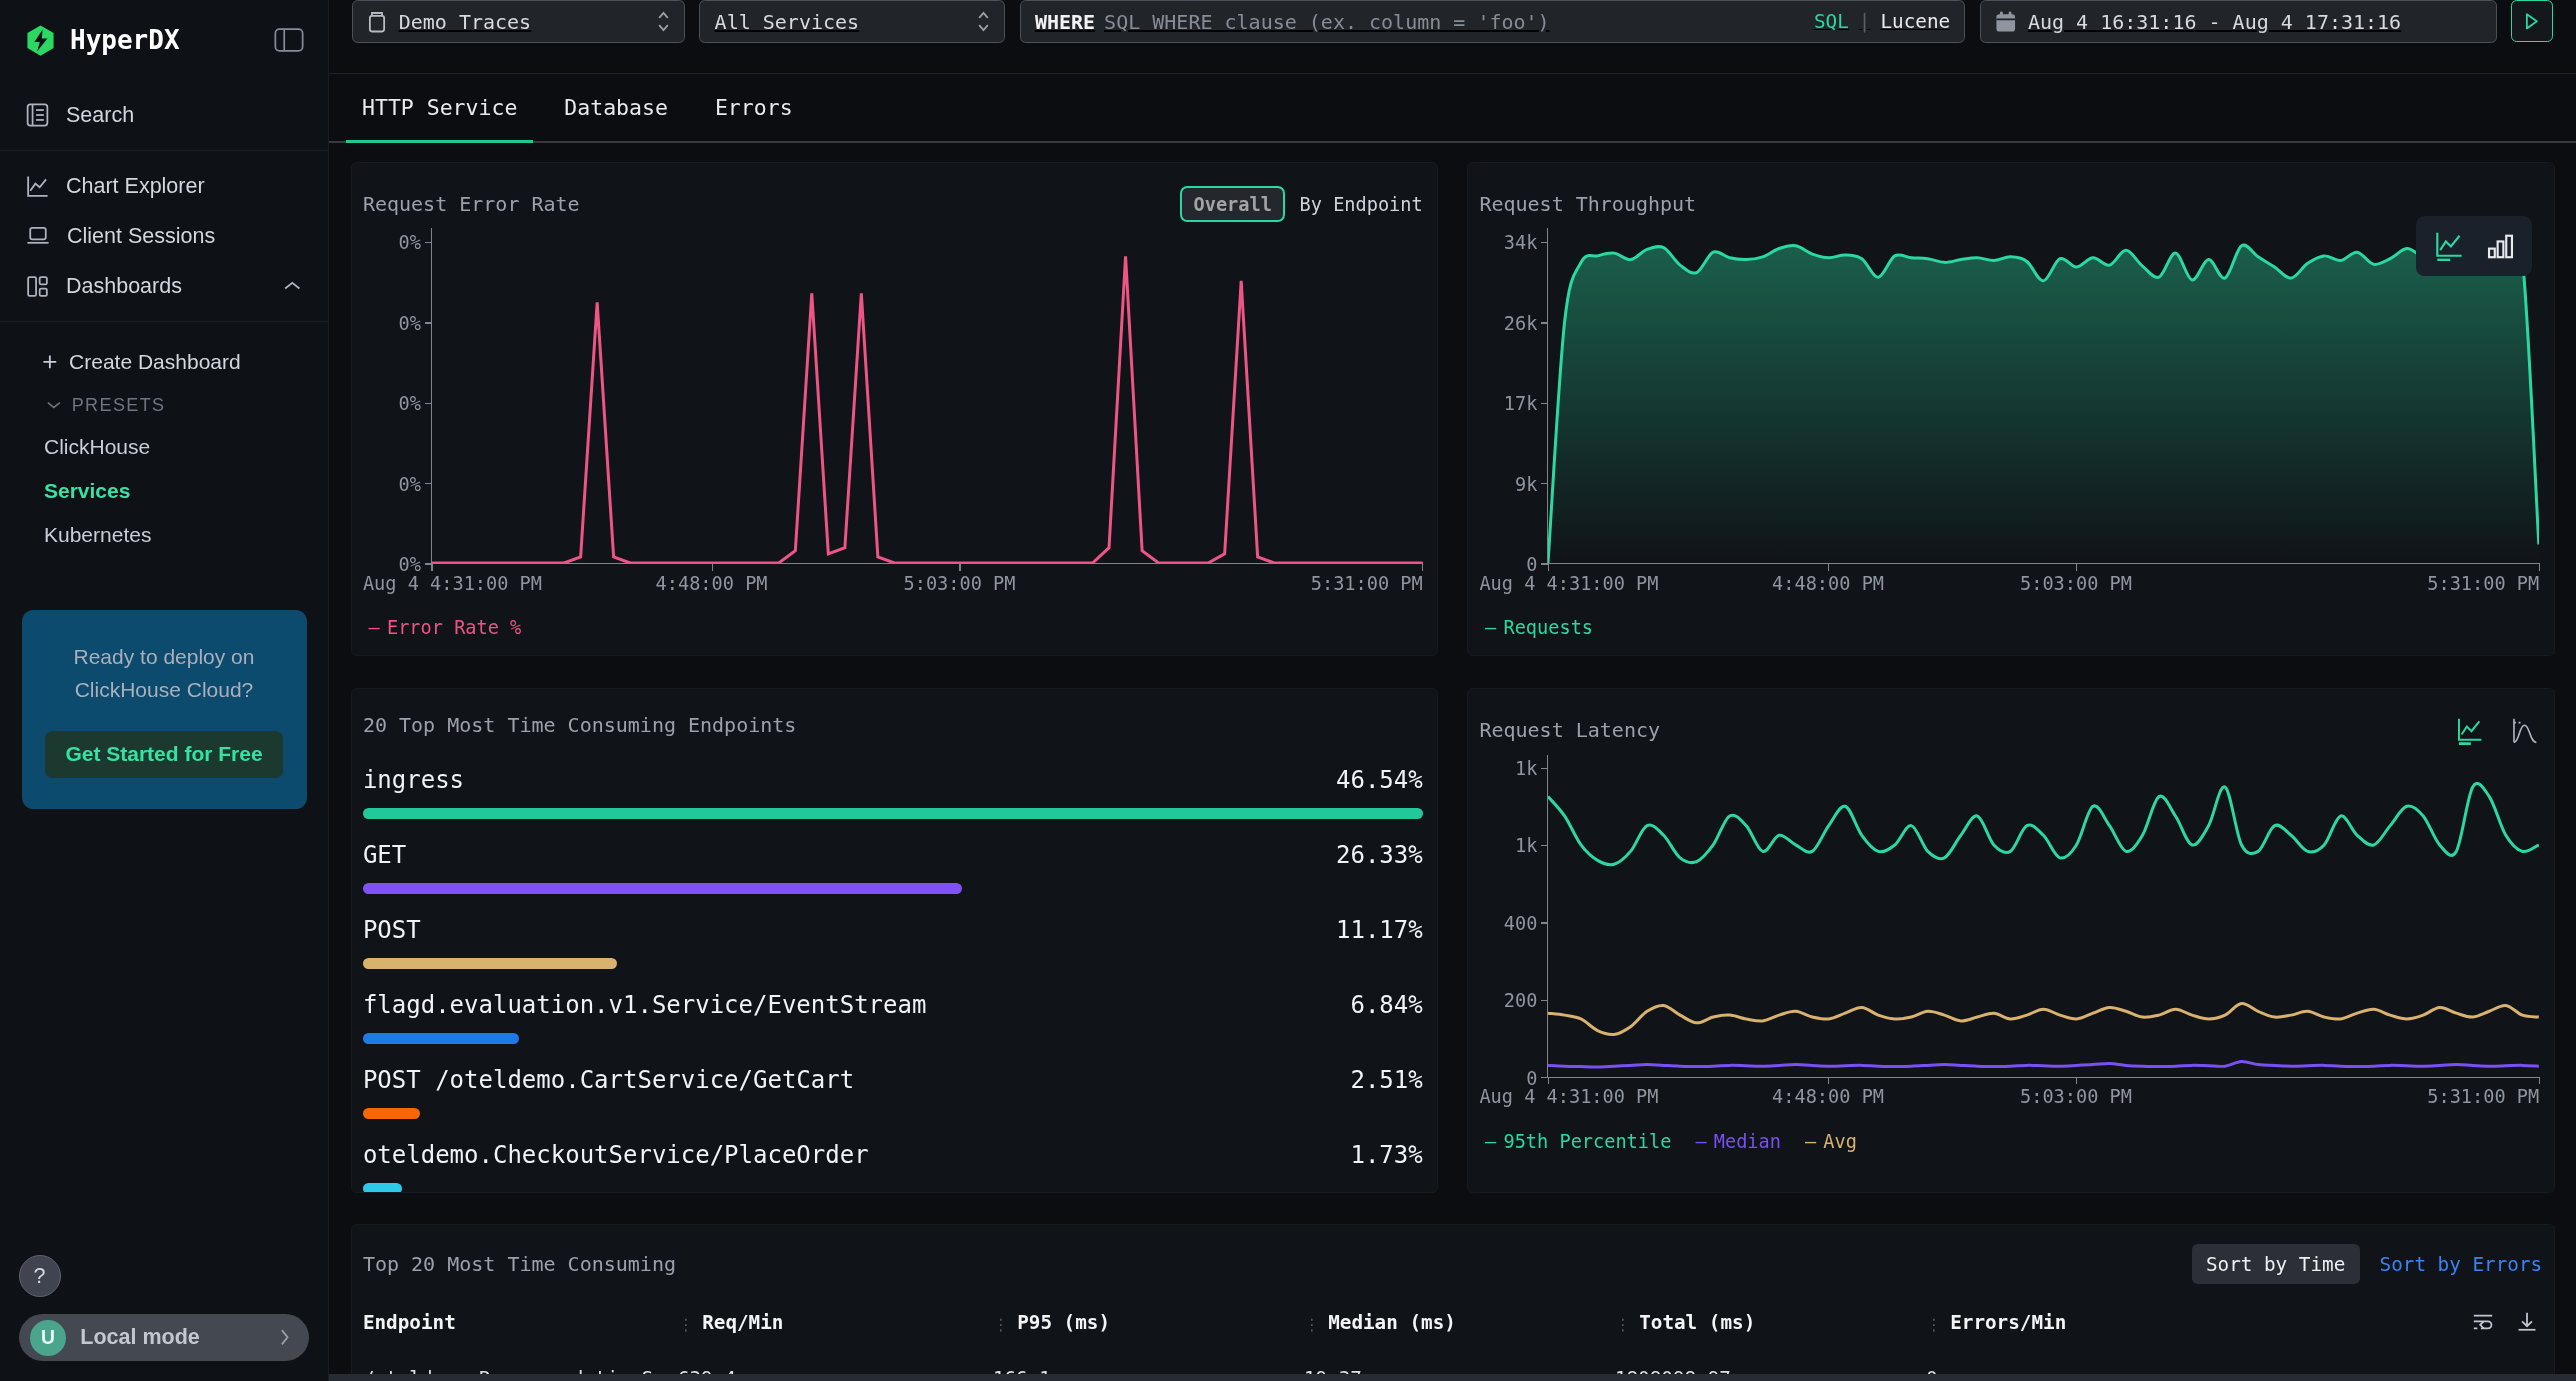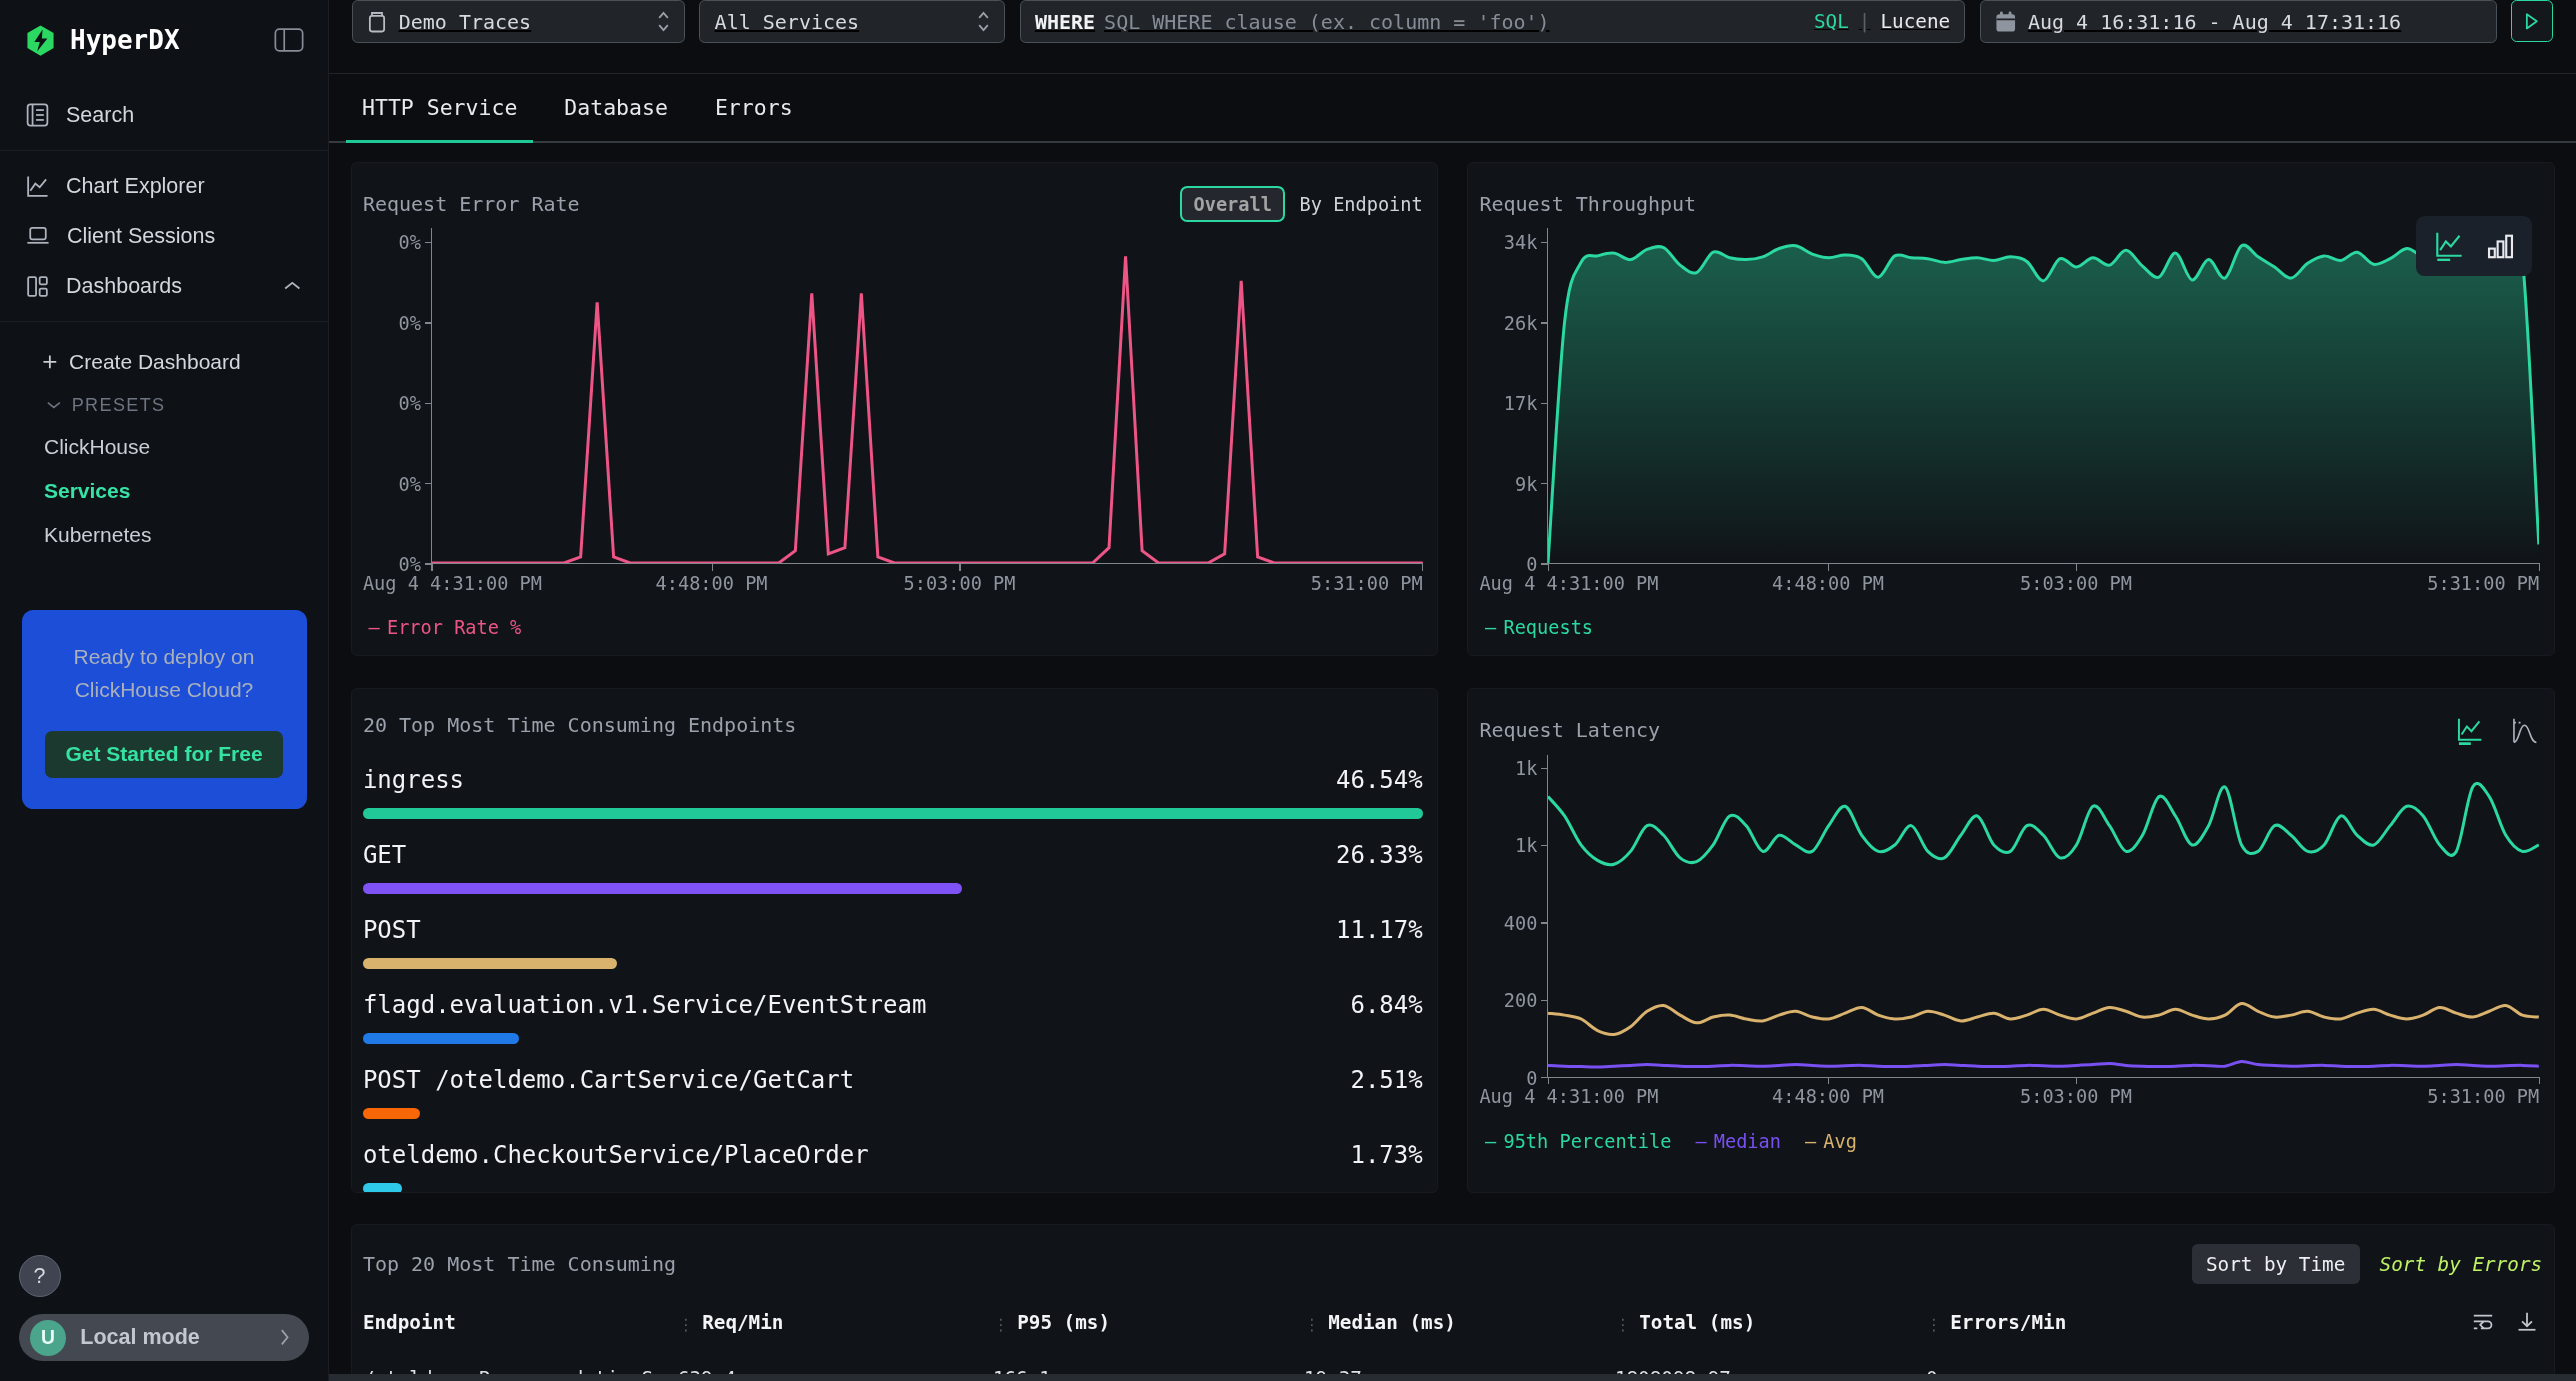--- a/index.html
+++ b/index.html
@@ -14,21 +14,21 @@
   .logo-text{font-family:"DejaVu Sans Mono",monospace;font-weight:bold;font-size:26px;color:#ffffff;margin-left:13px;}
   .panel-toggle{margin-left:auto;cursor:pointer;display:flex;}
   .side-section{border-bottom:1.4px solid #1a1e24;padding:10px 0;}
   .side-item{display:flex;align-items:center;gap:17px;padding:0 26px;height:50px;color:#d3d7dd;font-size:21.5px;cursor:pointer;}
   .side-item .chev{margin-left:auto;display:flex;}
   .side-sub{padding:17px 0 5.7px;}
   .sub-create{display:flex;align-items:center;gap:11.4px;padding:0 0 0 42px;height:46px;color:#d3d7dd;font-size:21px;cursor:pointer;}
   .sub-presets{display:flex;align-items:center;gap:10px;padding:0 0 0 46px;height:40px;color:#6e7581;font-size:18px;letter-spacing:1.4px;cursor:pointer;}
   .preset-link{display:flex;align-items:center;padding:0 0 0 44px;height:44px;color:#c9ced6;font-size:21px;cursor:pointer;}
   .preset-link.active{color:#36e2a4;font-weight:bold;}
-  .promo{margin:47px 21.5px 0;background:#1d4ed8;border-radius:11.4px;padding:30px 20px 31.5px;text-align:center;
+  .promo{margin:47px 21.5px 0;background:#0c4a6e;border-radius:11.4px;padding:30px 20px 31.5px;text-align:center;
          color:#a9b0ba;font-size:21px;line-height:1.6;}
   .promo-cta{margin:24px auto 0;background:#1c392f;color:#35e2a2;font-weight:bold;font-size:21px;
              border:none;border-radius:7.2px;padding:11.4px 0;width:238px;cursor:pointer;font-family:inherit;display:block;}
   .side-bottom{margin-top:auto;padding:0 18.6px 20px;}
   .help-btn{width:42px;height:42px;border-radius:50%;background:#3f4450;border:1.4px solid #5c6270;color:#d6dade;
             font-size:21.5px;display:flex;align-items:center;justify-content:center;margin-bottom:17px;cursor:pointer;}
   .user-pill{height:47px;border-radius:24px;background:rgba(112,118,132,0.55);display:flex;align-items:center;
              padding:0 18.6px 0 11.4px;gap:14.3px;cursor:pointer;}
   .avatar{width:36px;height:36px;border-radius:50%;background:#4ba58c;color:#eafff7;font-weight:bold;font-size:19.3px;
           display:flex;align-items:center;justify-content:center;flex:none;}
@@ -94,21 +94,21 @@
   .bars-title{font-size:20px;color:#9ba1ab;margin:4.3px 0 29px 0;}
   .bar-item{margin-bottom:22px;}
   .bar-item-top{display:flex;justify-content:space-between;font-size:24px;color:#f1f3f6;margin-bottom:13.6px;}
   .bar{height:11.4px;border-radius:5.7px;}
 
   
   .table-panel{width:auto;flex:1;padding:18.6px 11.4px;}
   .table-head{display:flex;align-items:center;margin-bottom:27px;}
   .sort-group{margin-left:auto;display:flex;align-items:center;gap:20px;font-size:19.3px;}
   .sort-active{background:#2c3036;border:none;border-radius:5.7px;padding:8.6px 14.3px;color:#eef0f3;font-family:inherit;font-size:19.3px;cursor:pointer;}
-  .sort-plain{color:#bef264;cursor:pointer;font-style:italic;}
+  .sort-plain{color:#3b82f6;cursor:pointer;}
   .thead,.trow{display:grid;grid-template-columns:315px 315px 311px 311px 311px 1fr;align-items:center;}
   .thead{font-weight:bold;font-size:19.3px;color:#f2f4f6;position:relative;padding-right:93px;}
   .th{display:flex;gap:8.6px;align-items:flex-end;cursor:pointer;}
   .handle{color:#565c66;font-size:15.7px;font-weight:normal;}
   .trow{margin-top:33px;font-size:19.3px;color:#dfe3e8;}
   .td{white-space:nowrap;overflow:hidden;padding-right:8.6px;}
   .table-icons{position:absolute;right:2.9px;top:-1.4px;display:flex;gap:20px;}
   .hscroll{position:absolute;left:0;right:0;bottom:0;height:7.2px;background:#272c33;}
   .icon-btn{cursor:pointer;display:flex;}
 </style>

